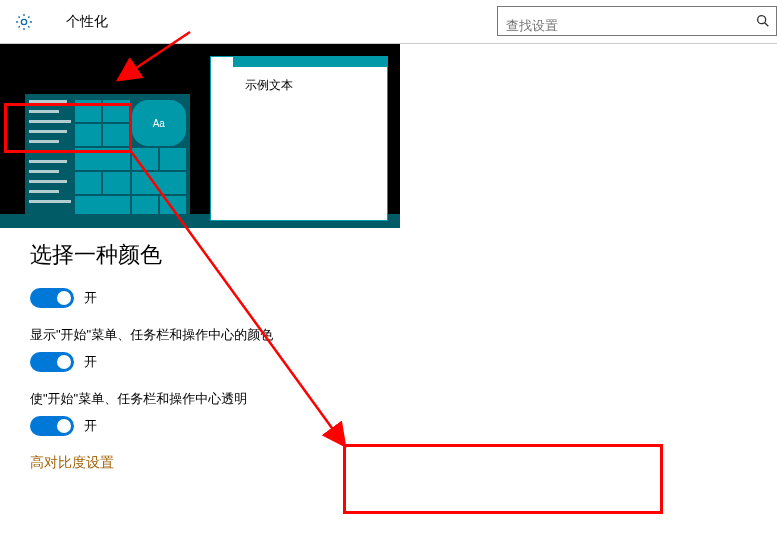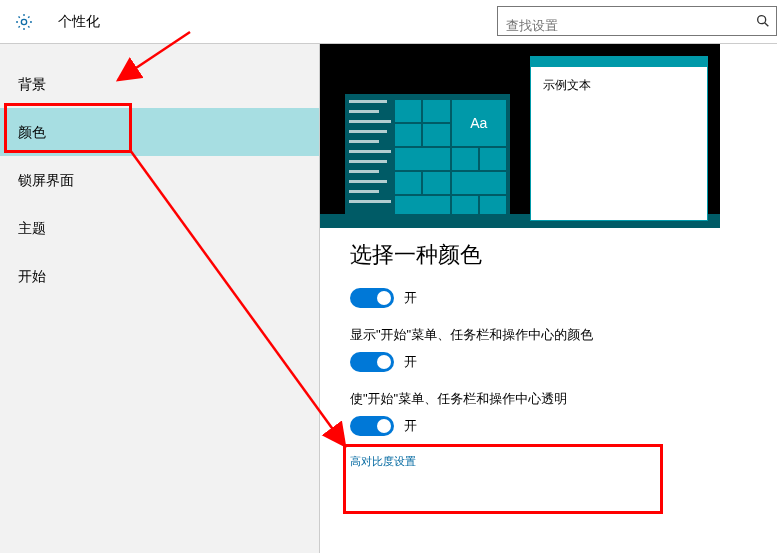--- a/index.html
+++ b/index.html
@@ -21,21 +21,21 @@
     padding: 0 14px;
     position: relative;
   }
   .gear {
     width: 20px; height: 20px;
     color: #0f6da8;
     flex-shrink: 0;
   }
   .title {
     font-size: 14px;
-    margin-left: 24px;
+    margin-left: 32px;
     font-weight: 400;
   }
   .search {
     position: absolute;
     right: 0; top: 6px;
     width: 280px;
     height: 30px;
   }
   .search input {
     width: 100%; height: 100%;
@@ -100,33 +100,34 @@
   .startlist { width: 50px; padding: 6px 4px 0 4px; }
   .line { height: 3px; background: rgba(255,255,255,0.7); margin-bottom: 7px; }
   .line.sm { width: 30px; }
   .line.md { width: 38px; }
   .line.lg { width: 42px; }
   .tiles { flex: 1; padding: 6px 4px 0 0; display: grid; grid-template-columns: repeat(4, 1fr); grid-auto-rows: 22px; gap: 2px; }
   .tile { background: #0099a9; }
   .tile.aa {
     grid-column: span 2; grid-row: span 2;
     display:flex; align-items:center; justify-content:center;
-    color:#fff; font-size:14px;
+    color:#fff; font-size:10px;border-radius:16px;
   }
   .tile.wide { grid-column: span 2; }
   .taskbar {
     position: absolute; left:0; right:0; bottom:0; height: 14px;
     background:#005b66;
   }
   .window {
     position: absolute;
     top: 12px; right: 12px;
     width: 178px; height: 165px;
     background: #fff;
     border: 1px solid #0099a9;
+    padding-left: 22px;
   }
   .windowbar {
     height: 10px; background:#0099a9;
   }
   .wintext {
     padding: 10px 12px;
     font-size: 12px;
   }
 
   .section-heading {
@@ -139,21 +140,21 @@
   .toggle-row { display: flex; align-items: center; gap: 10px; }
   .toggle {
     width: 44px; height: 20px; border-radius: 10px;
     background:#0078d7; position:relative; cursor:pointer;
   }
   .toggle::after {
     content:""; position:absolute; right:3px; top:3px;
     width:14px; height:14px; border-radius:50%; background:#fff;
   }
   .toggle-text { font-size: 13px; }
-  .linkish { color:#0369a1; font-size:11px; margin-top:6px; cursor:pointer; }
+  .linkish { color:#a16207; font-size:14px; margin-top:6px; cursor:pointer; }
 
   
   .redbox { position:absolute; border:3px solid #ff0000; pointer-events:none; }
   .arrow-svg { position:absolute; left:0; top:0; pointer-events:none; }
 </style>
 </head>
 <body>
 
 <div class="topbar">
   <svg class="gear" viewBox="0 0 24 24" fill="none" stroke="currentColor" stroke-width="1.6">
@@ -164,27 +165,20 @@
   <div class="search">
     <input type="text" placeholder="查找设置" style="">
     <svg class="mag" viewBox="0 0 24 24" fill="none" stroke="currentColor" stroke-width="2">
       <circle cx="10" cy="10" r="6"></circle>
         <path d="m20 20-5.5-5.5"></path>
     </svg>
   </div>
 </div>
 
 <div class="content">
-  <div class="sidebar">
-    <div class="side-item">背景</div>
-    <div class="side-item active">颜色</div>
-    <div class="side-item">锁屏界面</div>
-    <div class="side-item">主题</div>
-    <div class="side-item">开始</div>
-  </div>
 
   <div class="main">
 
     <div class="preview">
       <div class="startpanel">
         <div class="startlist">
           <div class="line md"></div>
             <div class="line sm"></div>
             <div class="line lg"></div>
           <div class="line md"></div>

